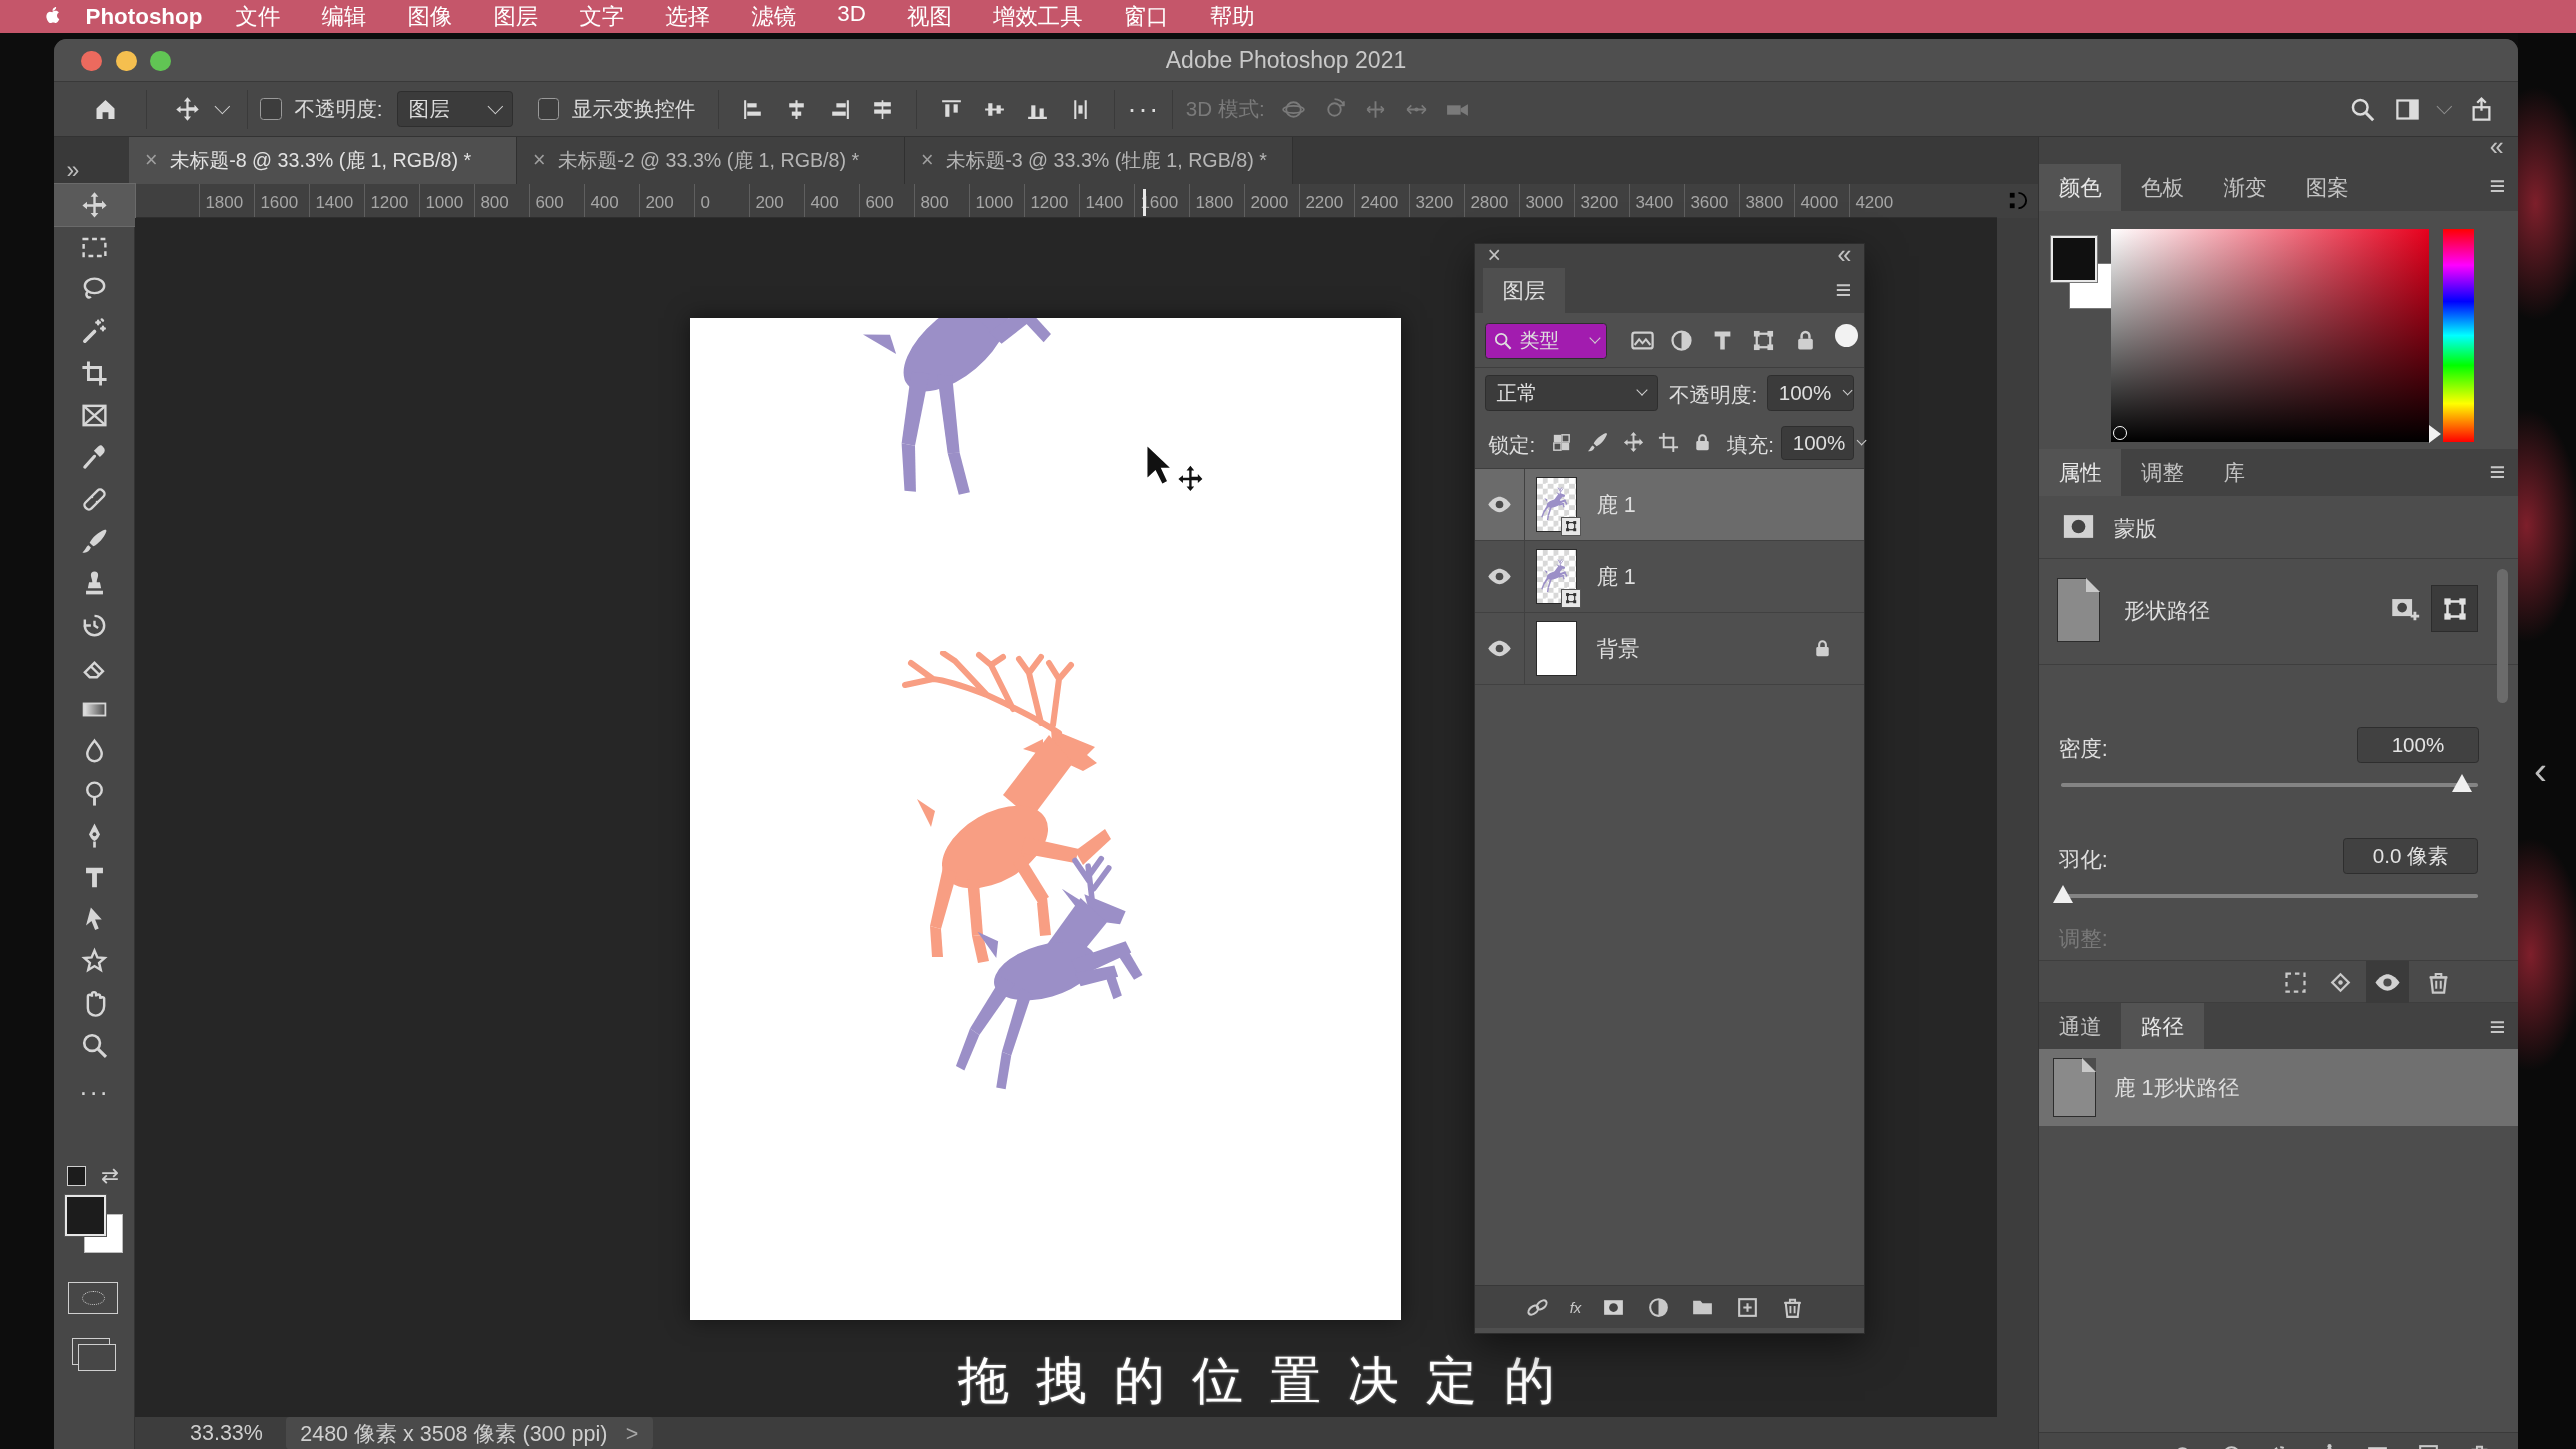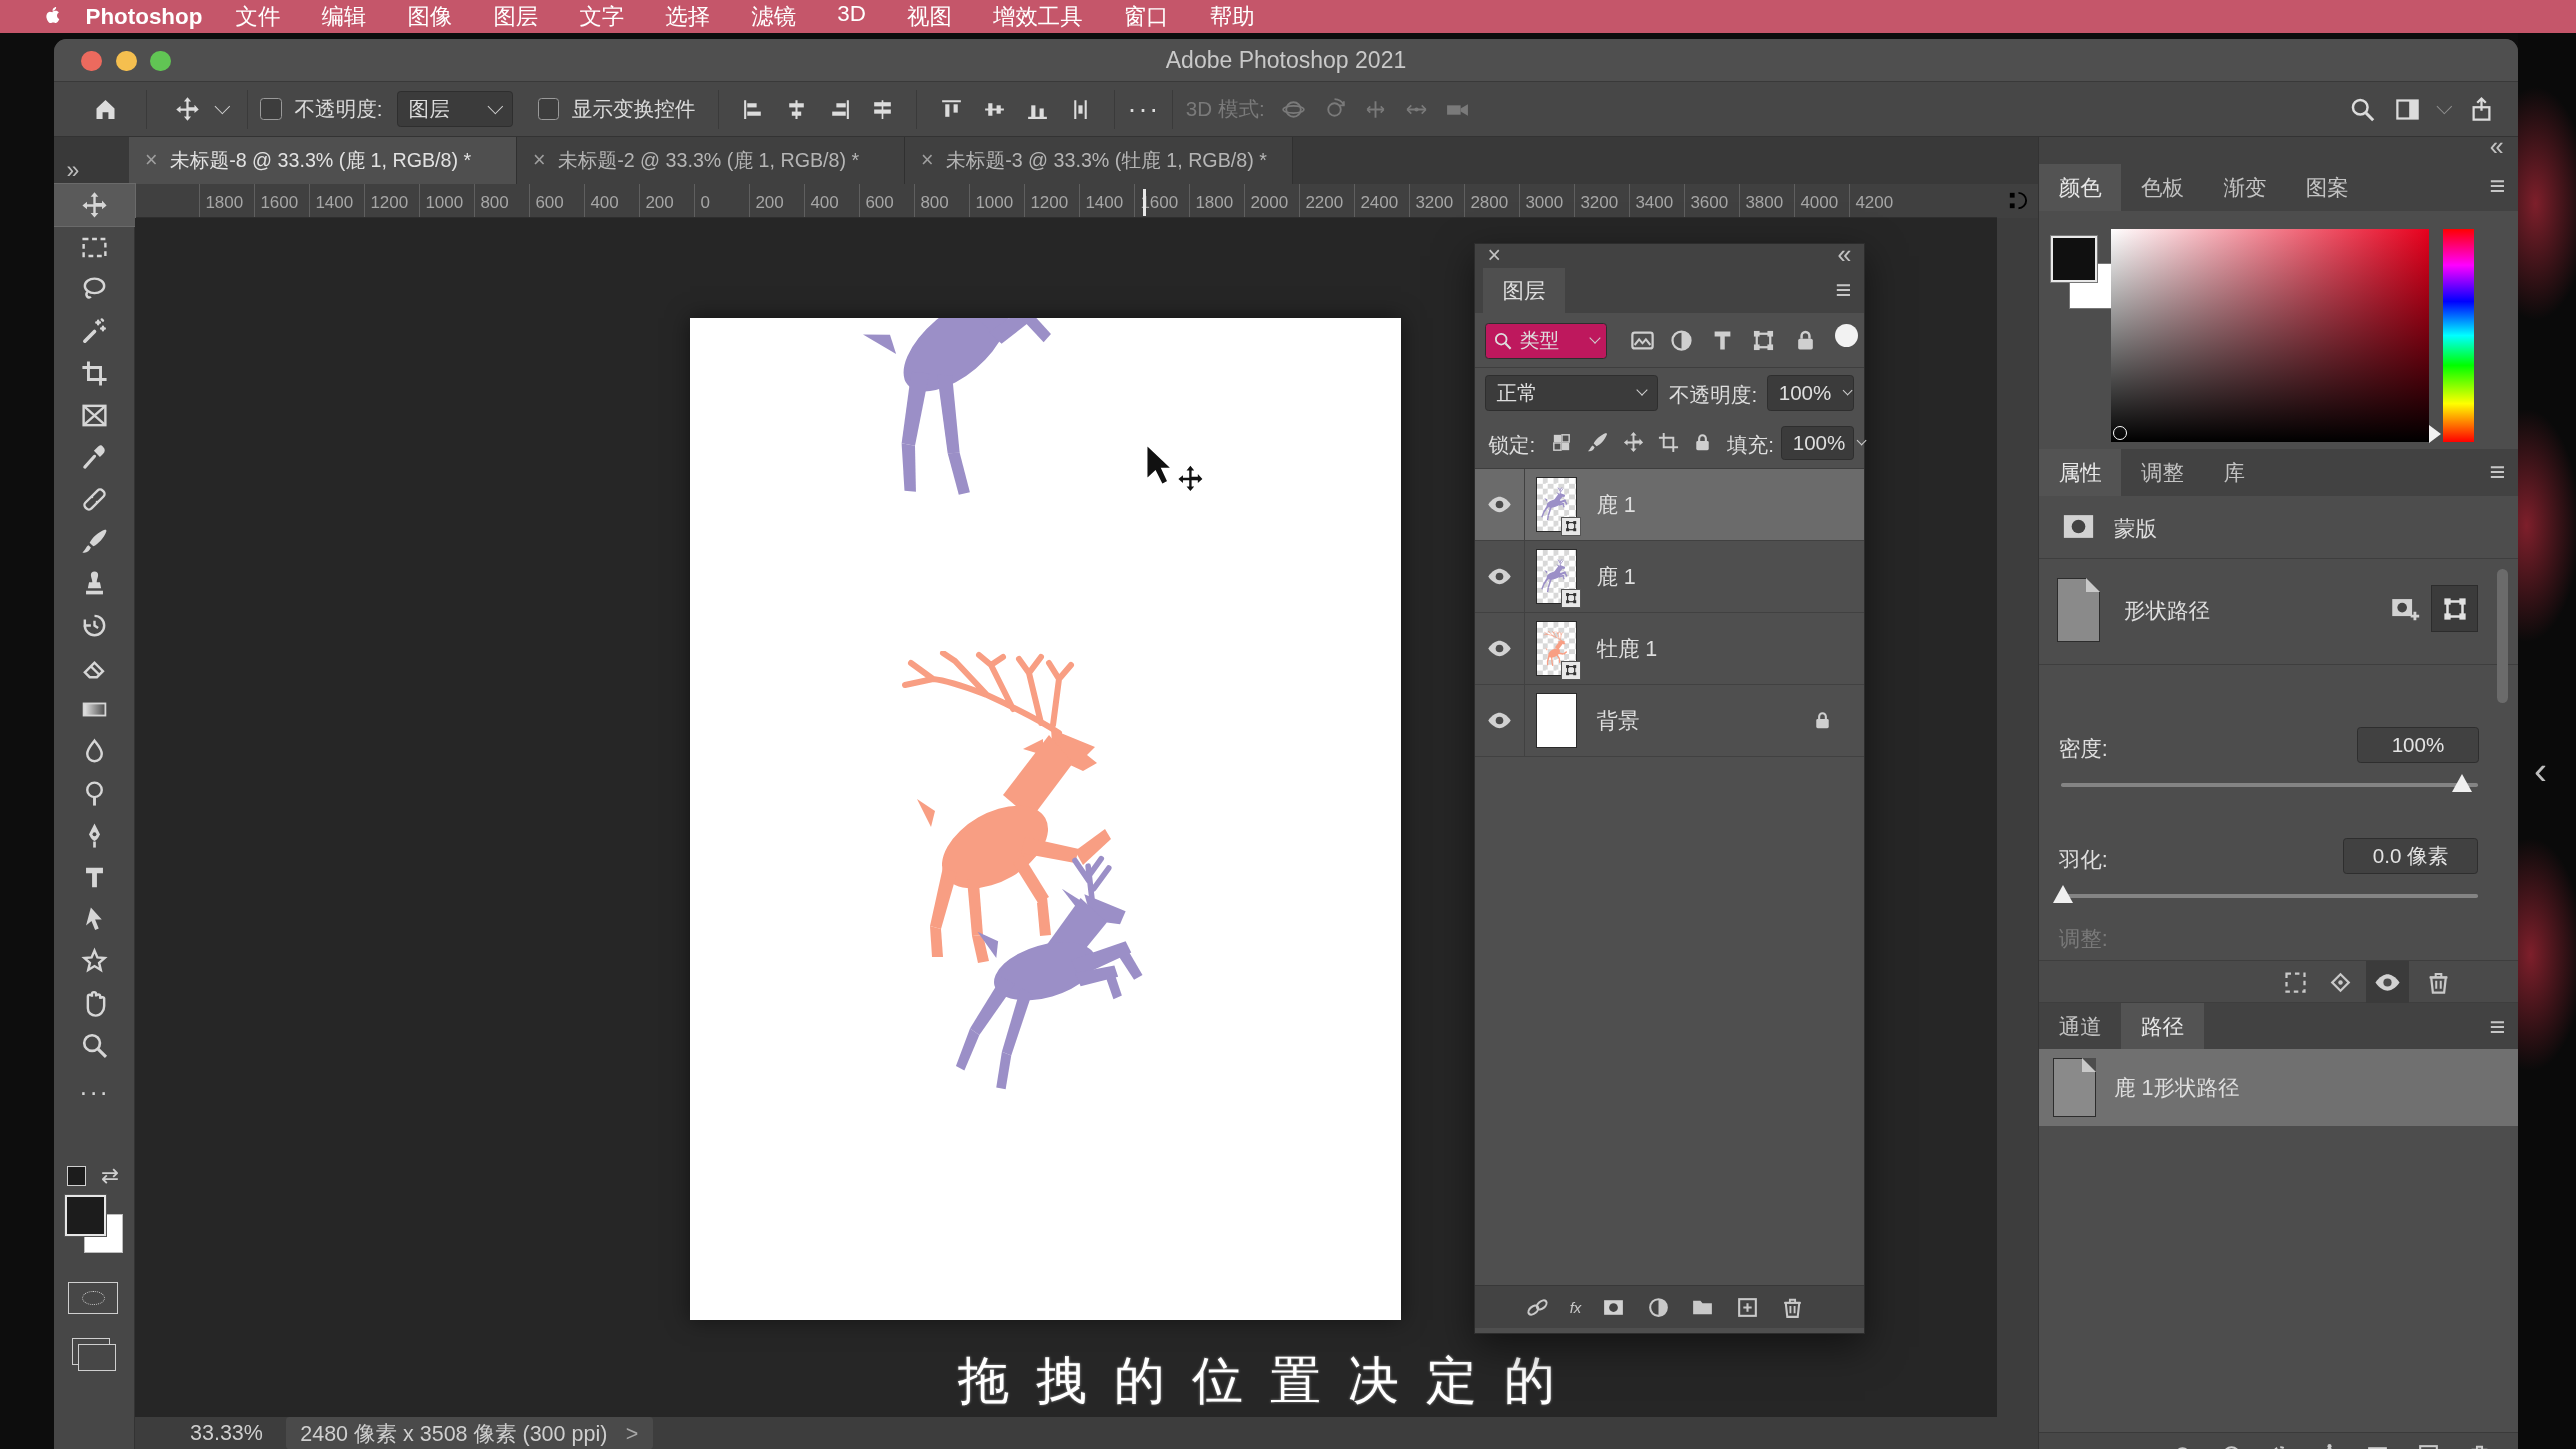--- a/index.html
+++ b/index.html
@@ -46,21 +46,21 @@
   #subtitle{position:absolute;left:823px;top:1118px;width:805px;color:#ffffff;font-size:51px;letter-spacing:27px;text-shadow:0 0 2.7px rgba(255,255,255,.55);white-space:nowrap;margin-top:11px;}
   #statusbar{position:absolute;left:0;top:1199px;width:1862px;height:32px;background:#3d3d3d;display:flex;align-items:center;color:#cfcfcf;font-size:21.5px;}
   #statusbar .chip{background:#4a4a4a;border-radius:3.6px;padding:1.8px 14.3px;margin-left:23px;}
   
   #layers{left:1420px;top:204px;width:391px;height:1091px;background:#4f4f4f;border:0.9px solid #2c2c2c;box-shadow:0 12.5px 36px rgba(0,0,0,.5);color:#dedede;font-size:20.6px;}
   #layers .topbar{position:absolute;left:0;top:0;width:100%;height:24px;background:#424242;color:#c2c2c2;}
   #layers .tabrow{position:absolute;left:0;top:24px;width:100%;height:45px;background:#424242;}
   #layers .ptab{position:absolute;left:8px;top:0;width:82px;height:45px;background:#4f4f4f;display:flex;align-items:center;justify-content:center;font-size:21.5px;}
   .hamb{position:absolute;right:12.5px;font-size:27px;color:#c6c6c6;line-height:1;}
   #layers .filterrow{position:absolute;left:0;top:69px;width:100%;height:55px;border-bottom:0.9px solid #3e3e3e;}
-  .srchbox{position:absolute;left:9.8px;top:9.8px;width:122px;height:36px;background:#be185d;border:0.9px solid #2e2e2e;border-radius:3.6px;display:flex;align-items:center;gap:7.2px;padding:0 7.2px;font-size:19.7px;}
+  .srchbox{position:absolute;left:9.8px;top:9.8px;width:122px;height:36px;background:#a21caf;border:0.9px solid #2e2e2e;border-radius:3.6px;display:flex;align-items:center;gap:7.2px;padding:0 7.2px;font-size:19.7px;}
   .fico{position:absolute;top:14.3px;width:27px;height:27px;color:#cfcfcf;}
   #layers .blendrow{position:absolute;left:0;top:124px;width:100%;height:49px;}
   #layers .lockrow{position:absolute;left:0;top:174px;width:100%;height:51px;border-bottom:0.9px solid #3e3e3e;}
   .lrow{position:absolute;left:0;width:100%;height:72px;border-bottom:0.9px solid #414141;display:flex;align-items:center;}
   .lrow.on{background:#6b6b6b;}
   .eyebox{width:50px;height:72px;border-right:0.9px solid #414141;display:flex;align-items:center;justify-content:center;flex:none;}
   .lthumb{width:41px;height:55px;margin-left:10.7px;flex:none;position:relative;background:#fff;border:0.9px solid #2a2a2a;}
   .lthumb.thumb-checker{background:#fff conic-gradient(#d8d8d8 25%,#fff 0 50%,#d8d8d8 0 75%,#fff 0);background-size:10.7px 10.7px;}
   .lthumb .badge{position:absolute;right:-5.4px;bottom:-5.4px;width:19.7px;height:19.7px;background:#e8e8e8;border:0.9px solid #555;display:flex;align-items:center;justify-content:center;}
   .lthumb svg.minideer{position:absolute;left:3.6px;top:9px;width:34px;height:36px;}
@@ -801,39 +801,20 @@
             </span>
             <span class="lname">鹿 1</span>
 
           </div>
           <div class="lrow" style="position:relative">
             <span class="eyebox">
               <svg style="width:27px;height:27px" viewBox="0 0 30 30" width="27" height="27">
                 <use href="#icon-eye"></use>
               </svg>
             </span>
-            <span class="lthumb thumb-checker">
-              <svg class="minideer" style="color: rgb(248, 158, 131);" viewBox="0 0 38 40" width="34" height="36">
-                <use href="#deer-stag"></use>
-              </svg>
-              <span class="badge">
-                <svg style="width:14.3px;height:14.3px;color:#333" viewBox="0 0 16 16" width="14.3" height="14.3">
-                  <use href="#icon-shapesq"></use>
-                </svg>
-              </span>
-            </span>
-            <span class="lname">牡鹿 1</span>
-
-          </div>
-          <div class="lrow" style="position:relative">
-            <span class="eyebox">
-              <svg style="width:27px;height:27px" viewBox="0 0 30 30" width="27" height="27">
-                <use href="#icon-eye"></use>
-              </svg>
-            </span>
             <span class="lthumb thumb-blank">
               
               
             </span>
             <span class="lname">背景</span>
             <svg style="position:absolute;right:30px;width:23px;height:23px;color:#cfcfcf" viewBox="0 0 26 26" width="23" height="23">
               <use href="#icon-lock"></use>
             </svg>
           </div>
         </div>

